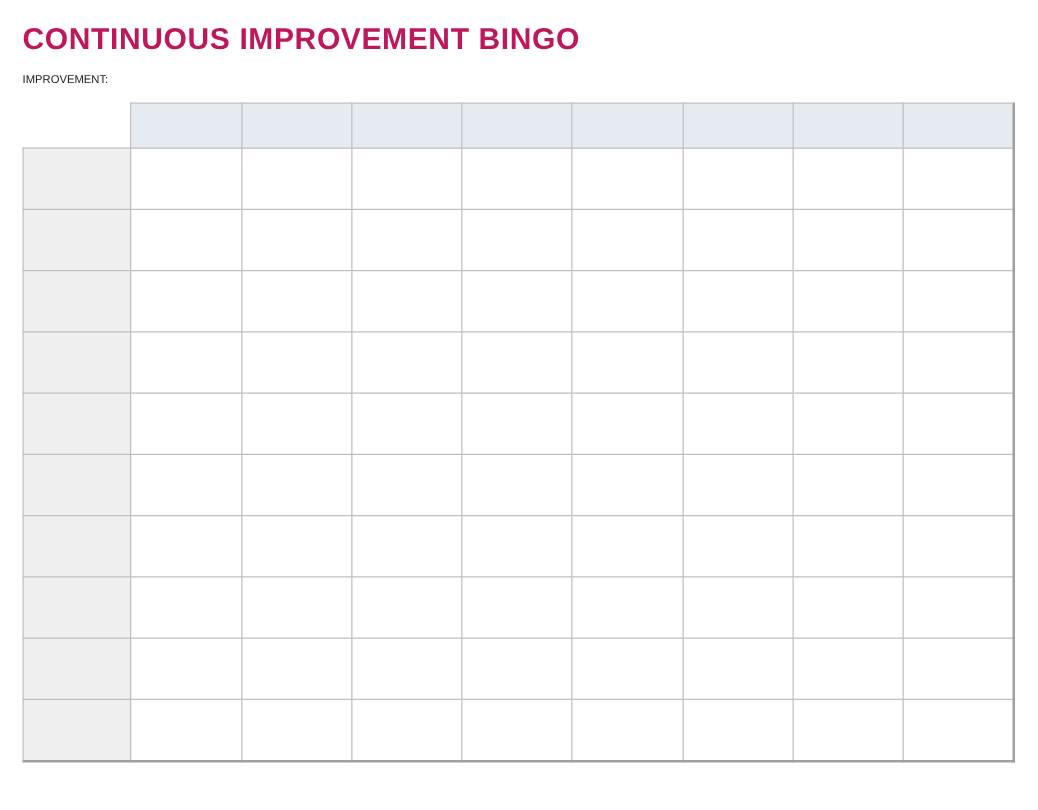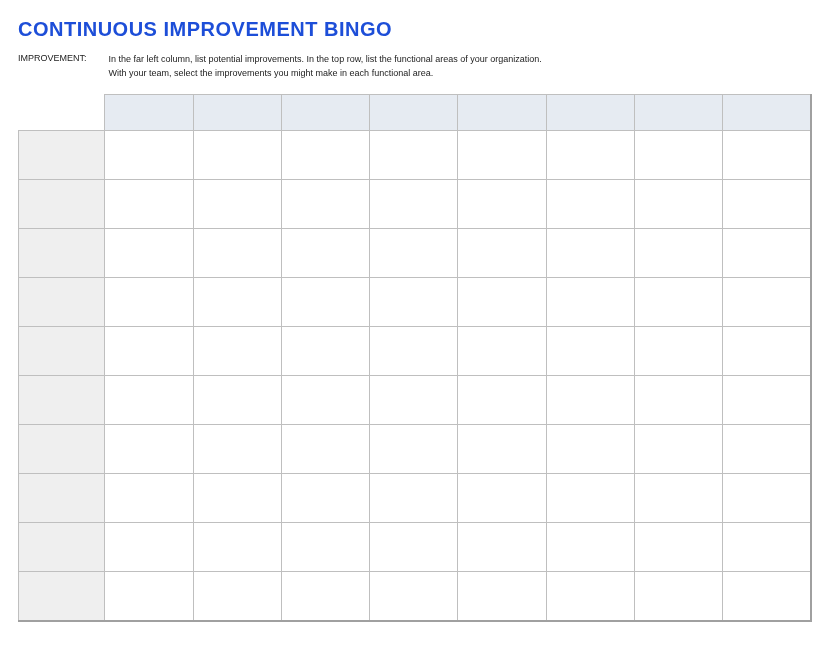--- a/index.html
+++ b/index.html
@@ -7,23 +7,23 @@
       padding: 0;
       box-sizing: border-box;
     }
     body {
       font-family: Arial, Helvetica, sans-serif;
       background: #fff;
       padding: 18px;
       width: 830px;
     }
     .title {
-      font-size: 20px;
+      font-size: 24px;
       font-weight: bold;
-      color: #1d4ed8;
+      color: #be185d;
       letter-spacing: 0.5px;
       margin-bottom: 12px;
     }
     .instructions-row {
       display: flex;
       gap: 22px;
       margin-bottom: 14px;
       font-size: 9px;
       color: #222;
     }
@@ -71,21 +71,20 @@
       border-right: 2px solid #a0a0a0;
     }
   </style>
 </head>
 <body>
 
 <div class="title">CONTINUOUS IMPROVEMENT BINGO</div>
 
 <div class="instructions-row">
   <div class="instructions-label">IMPROVEMENT:</div>
-  <div class="instructions-text">In the far left column, list potential improvements. In the top row, list the functional areas of your organization.<br>With your team, select the improvements you might make in each functional area.</div>
 </div>
 
 <table class="bingo-grid">
   <tbody>
       <tr>
     <td class="corner-cell"></td>
     <td class="col-header"></td>
     <td class="col-header"></td>
     <td class="col-header"></td>
     <td class="col-header"></td>

